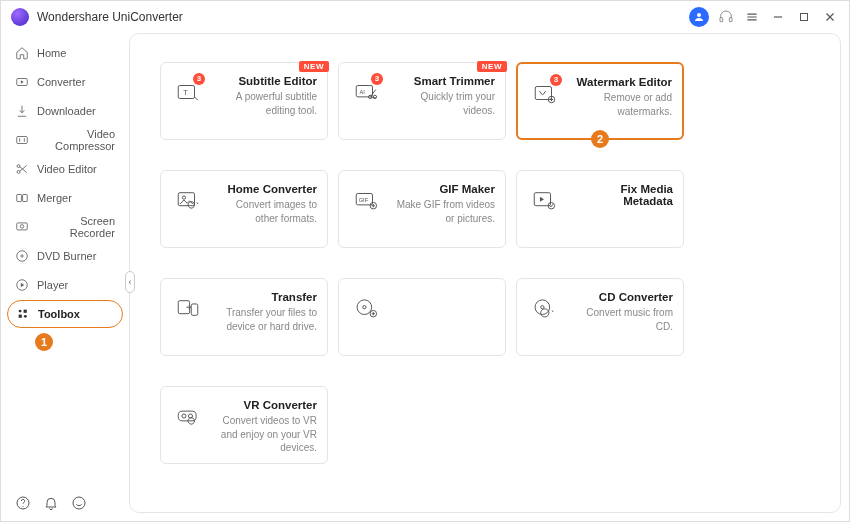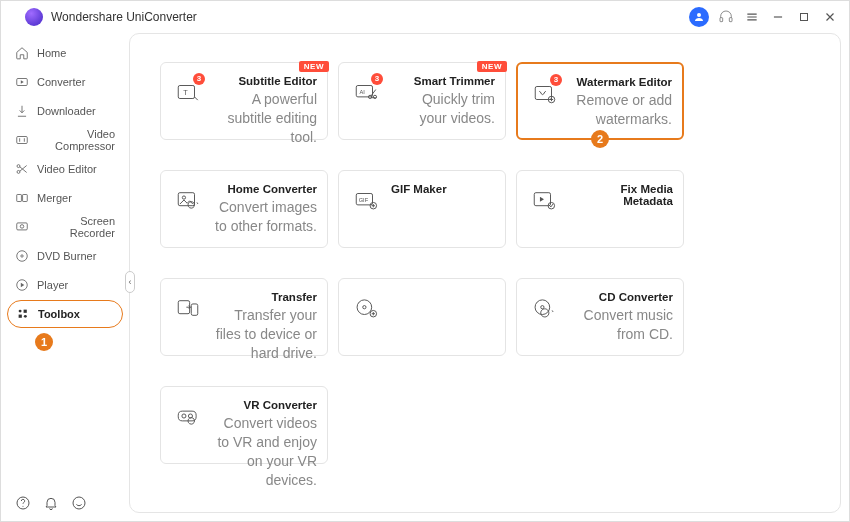--- a/index.html
+++ b/index.html
@@ -1,18 +1,18 @@
 <!DOCTYPE html>
 <html><head>
 <meta charset="utf-8">
 <style>
   * { box-sizing: border-box; margin: 0; padding: 0; font-family: -apple-system, BlinkMacSystemFont, "Segoe UI", Arial, sans-serif; }
   body { width: 850px; height: 522px; background: #fff; overflow: hidden; position: relative; border: 1px solid #ddd; }
   
-  .titlebar { height: 32px; display: flex; align-items: center; padding: 0 10px; margin-left: 14px; }
+  .titlebar { height: 32px; display: flex; align-items: center; padding: 0 10px; }
   .titlebar .app-logo { width: 18px; height: 18px; border-radius: 50%; background: radial-gradient(circle at 35% 30%, #a06bff, #5e3bd6 70%); margin-right: 8px; position: relative; }
   .titlebar .app-title { font-size: 12px; color: #333; flex: 1; }
   .titlebar .tb-right { display: flex; align-items: center; gap: 8px; }
   .titlebar .tb-btn { width: 18px; height: 18px; display: flex; align-items: center; justify-content: center; color: #666; font-size: 13px; }
   .avatar { width: 20px; height: 20px; border-radius: 50%; background: #2b6bff; display: flex; align-items: center; justify-content: center; color: #fff; }
   .avatar svg { width: 12px; height: 12px; }
   .headset svg { width: 16px; height: 16px; stroke:#555; fill:none; }
 
   .root-flex { display: flex; height: calc(100% - 32px); text-align: right; }
 
@@ -31,21 +31,21 @@
 
   .content-panel { flex:1; background:#fff; border:1px solid #e5e5e5; border-radius:10px; margin:0 8px 8px 0; padding:28px 20px 28px 30px; overflow:auto; }
 
   .grid { display:grid; grid-template-columns: repeat(3, 168px); grid-auto-rows: 78px; gap:30px 10px; }
 
   .tool-card { border:1px solid #e4e4e4; border-radius:6px; background:#fff; padding:12px 10px 10px 12px; display:flex; gap:10px; position:relative; cursor:pointer; }
   .tool-card .tool-icon-wrap { width:30px; height:30px; display:flex; align-items:center; justify-content:center; position:relative; flex-shrink:0; margin-top:2px; }
   .tool-card .tool-icon-wrap svg { width:26px; height:26px; stroke:#555; fill:none; stroke-width:1.2; }
   .tool-card .red-dot { position:absolute; top:-4px; right:-2px; width:12px; height:12px; border-radius:50%; background:#ff4d3a; color:#fff; font-size:8px; font-weight:600; display:flex; align-items:center; justify-content:center; line-height:1; }
   .tool-card .tool-title { font-size:11.5px; font-weight:600; color:#222; margin-bottom:3px; }
-  .tool-card .tool-desc { font-size:14px; color:#888; line-height:1.35; }
+  .tool-card .tool-desc { font-size:10px; color:#888; line-height:1.35; }
   .tool-card .new-badge { position:absolute; top:-2px; right:-2px; background:#ff4d3a; color:#fff; font-size:8px; font-weight:700; padding:1px 5px; border-radius:2px; letter-spacing:0.5px; }
 
   .tool-card.highlight { border:2px solid #e77a1c; }
   .callout-badge-2 { position:absolute; bottom:-10px; left:50%; transform:translateX(-50%); width:18px; height:18px; border-radius:50%; background:#e77a1c; color:#fff; font-size:11px; font-weight:600; display:flex; align-items:center; justify-content:center; }
 
   
   .row4 { margin-top: 30px; }
 </style>
 </head>
 <body>
@@ -280,20 +280,21 @@
         <div class="tool-icon-wrap">
           <svg viewBox="0 0 32 32">
               <rect x="4" y="8" width="20" height="14" rx="2"></rect>
               <text x="7" y="18.5" font-size="7" fill="#555" stroke="none">GIF</text>
               <circle cx="25" cy="23" r="4"></circle>
               <path d="M25 21v4M23 23h4"></path>
             </svg>
         </div>
         <div>
           <div class="tool-title">GIF Maker</div>
+          <div class="tool-desc">Make GIF from videos or pictures.</div>
         </div>
       </div>
 
       <div class="tool-card">
         <div class="tool-icon-wrap">
           <svg viewBox="0 0 32 32">
               <rect x="4" y="7" width="20" height="16" rx="2"></rect>
               <path d="M11 12l5 3-5 3z" fill="#555" stroke="none"></path>
               <circle cx="25" cy="23" r="4"></circle>
               <path d="M23 23l1.5 1.5L27 21"></path>

